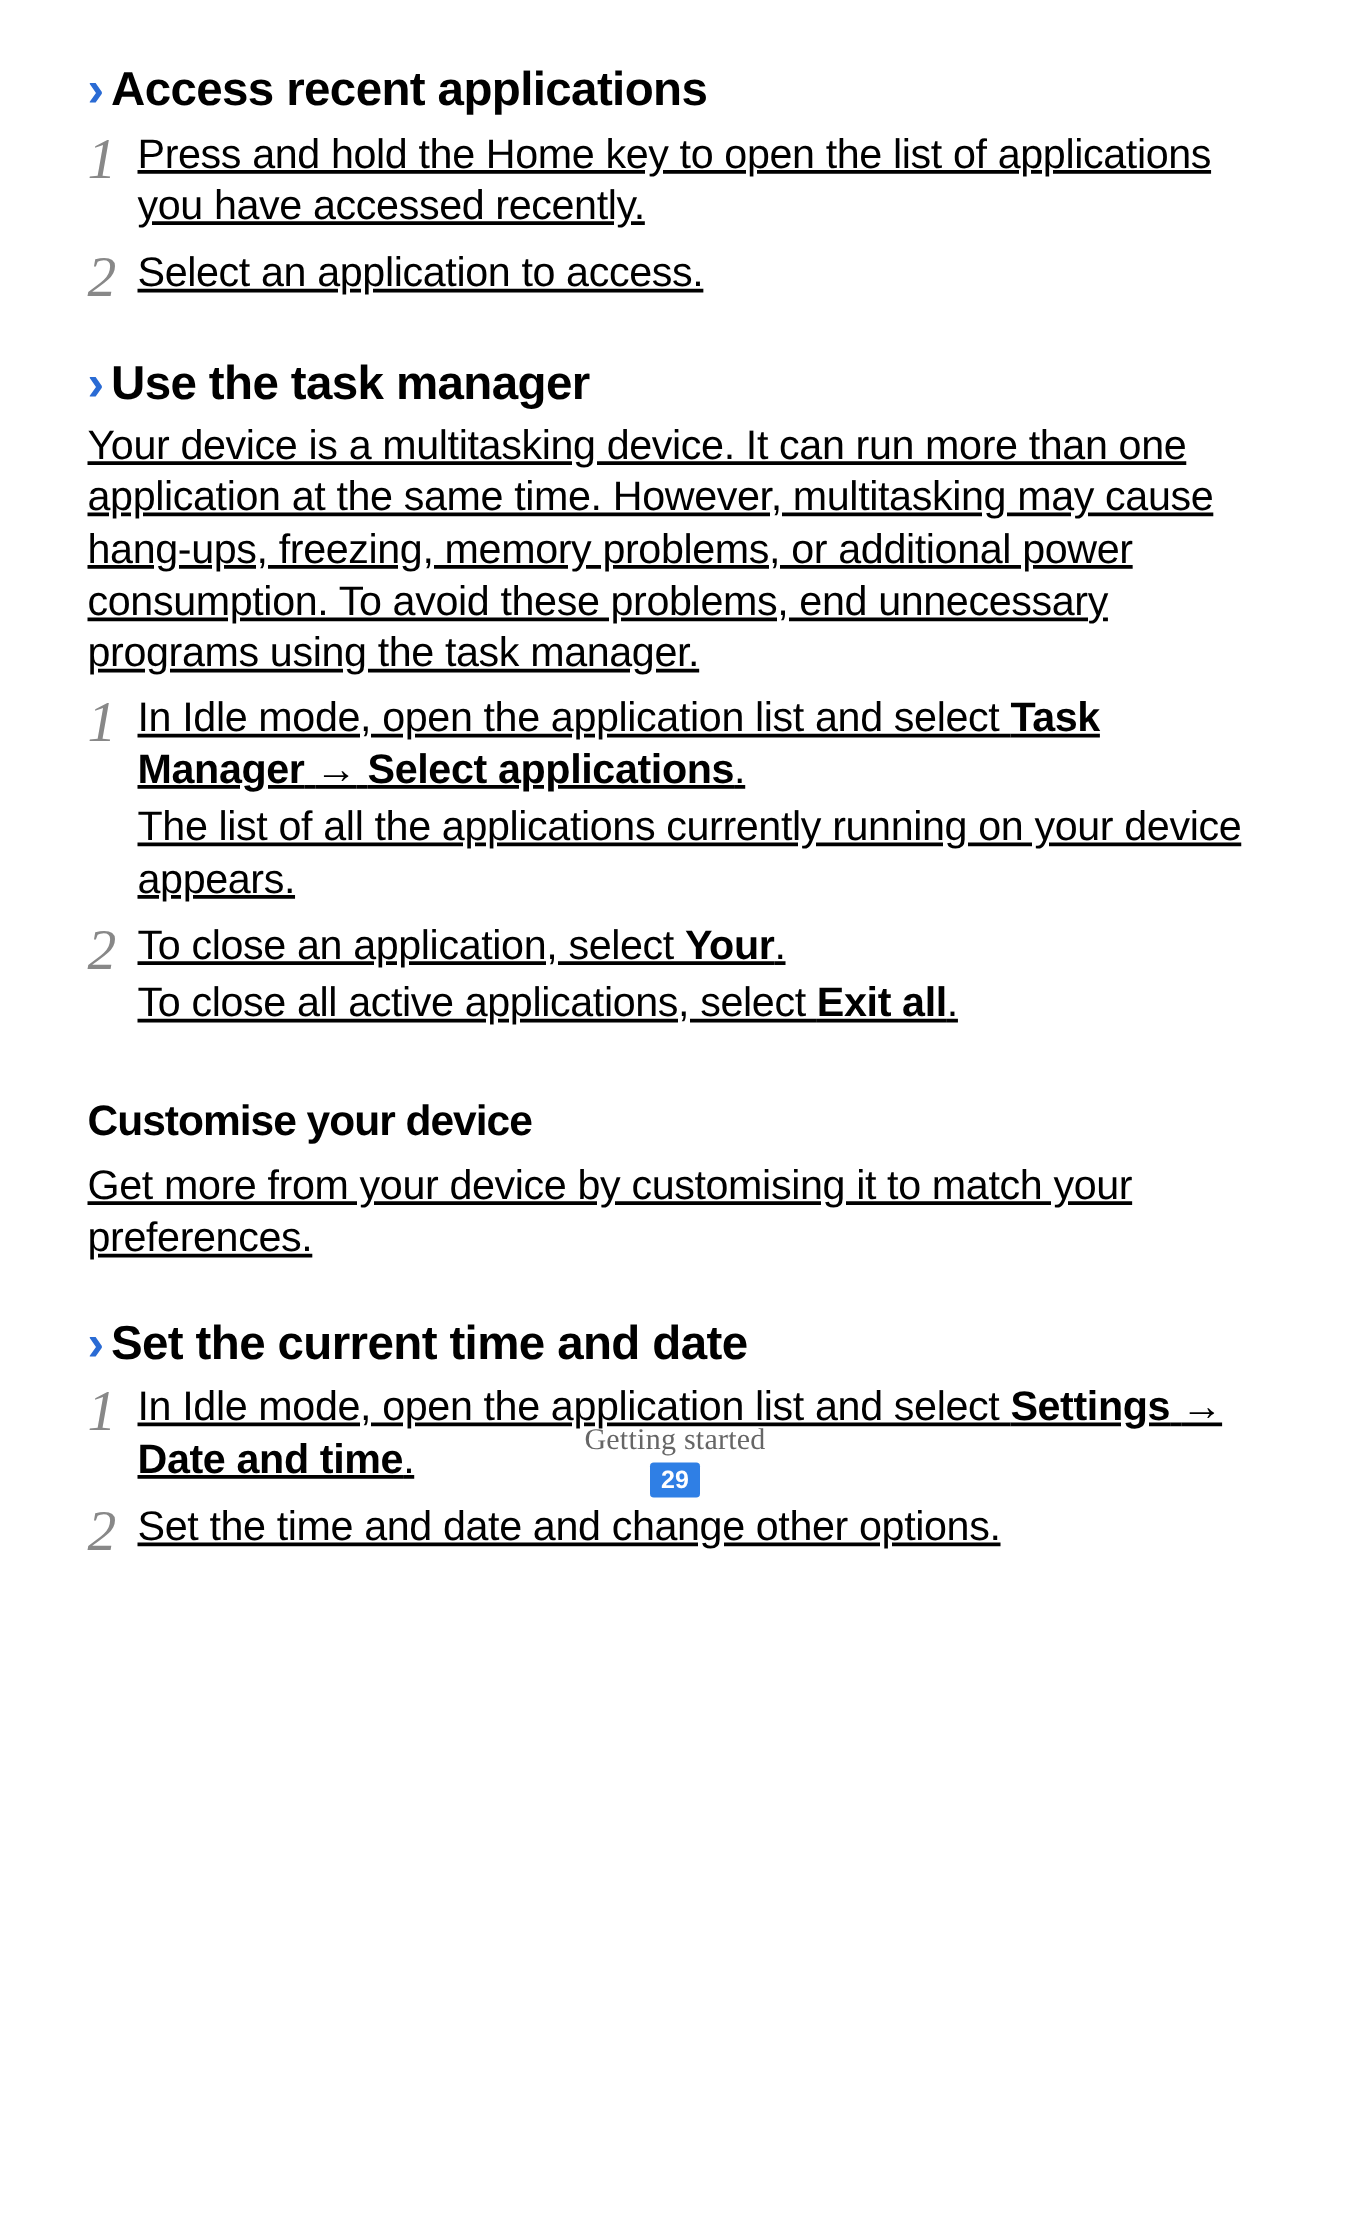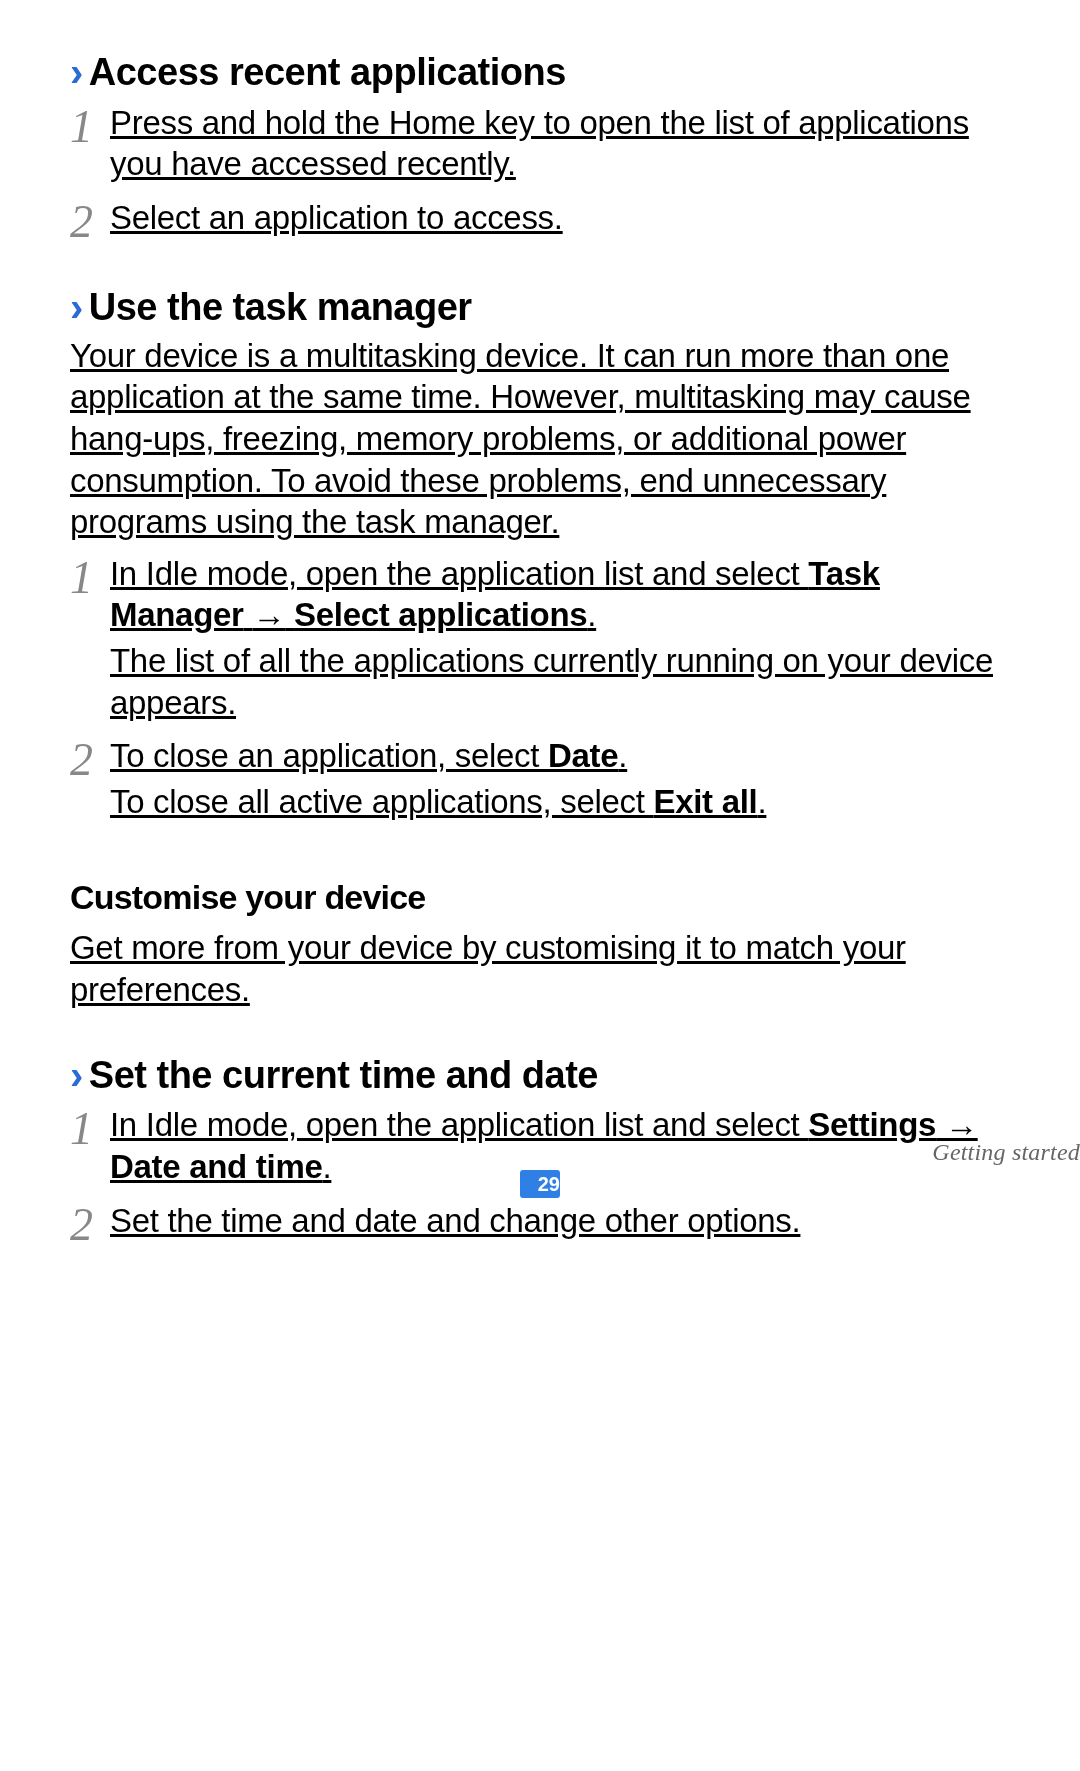--- a/index.html
+++ b/index.html
@@ -73,38 +73,36 @@
   strong { font-weight: 700; }
 
   .footer {
     position: absolute;
     bottom: 44px;
     left: 0;
     right: 0;
     text-align: center;
   }
   .footer-label {
-    font-style: italic;
     font-family: "Times New Roman", Times, serif;
     color: #666;
     font-size: 24px;
     letter-spacing: 0.2px;
-    text-align: right;
   }
   .page-badge {
     margin: 4px auto 0 auto;
     width: 40px;
     height: 28px;
     line-height: 28px;
     background: #2f7fe5;
     color: #fff;
     font-size: 20px;
     border-radius: 3px;
     font-weight: 700;
-    text-align: right;
+    text-align: center;
   }
 </style>
 </head>
 <body>
 
 <div class="page">
 
   <div class="subheading">
     <span class="chev">›</span><span>Access recent applications</span>
   </div>
@@ -138,21 +136,21 @@
         <span>In Idle mode, open the application list and select </span><strong>Task Manager</strong><span> </span><strong>→</strong> <strong>Select applications</strong><span>.</span>
       </p>
       <p class="body-text">The list of all the applications currently running on your device appears.</p>
     </div>
   </div>
 
   <div class="step">
     <div class="step-num">2</div>
     <div class="step-body">
       <p class="body-text">
-        <span>To close an application, select </span><strong>Date</strong><span>.</span>
+        <span>To close an application, select </span><strong>Your</strong><span>.</span>
       </p>
       <p class="body-text">
         <span>To close all active applications, select </span><strong>Exit all</strong><span>.</span>
       </p>
     </div>
   </div>
 
   <div class="big-heading">Customise your device</div>
   <p class="body-text">Get more from your device by customising it to match your preferences.</p>
 

